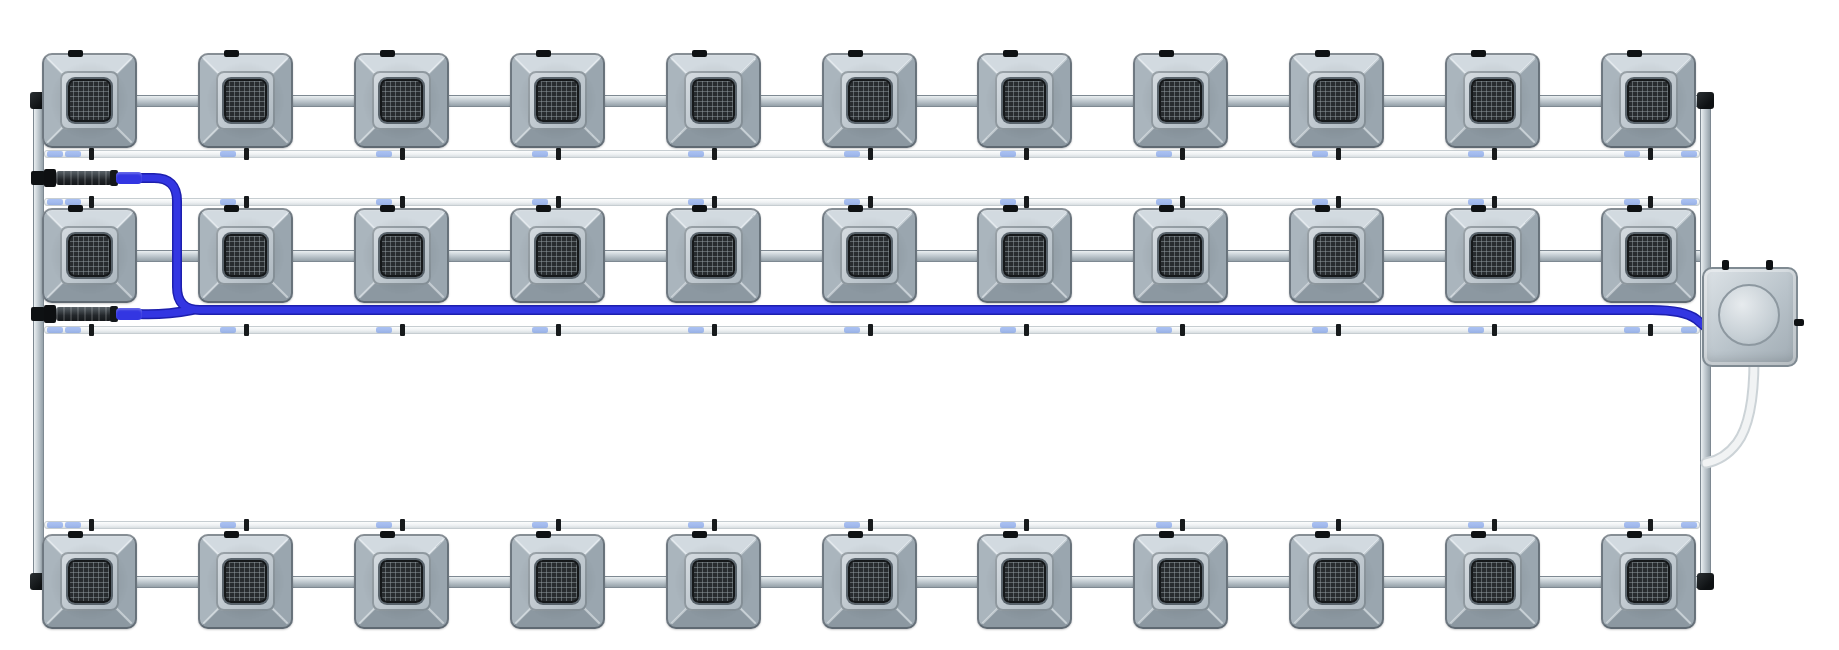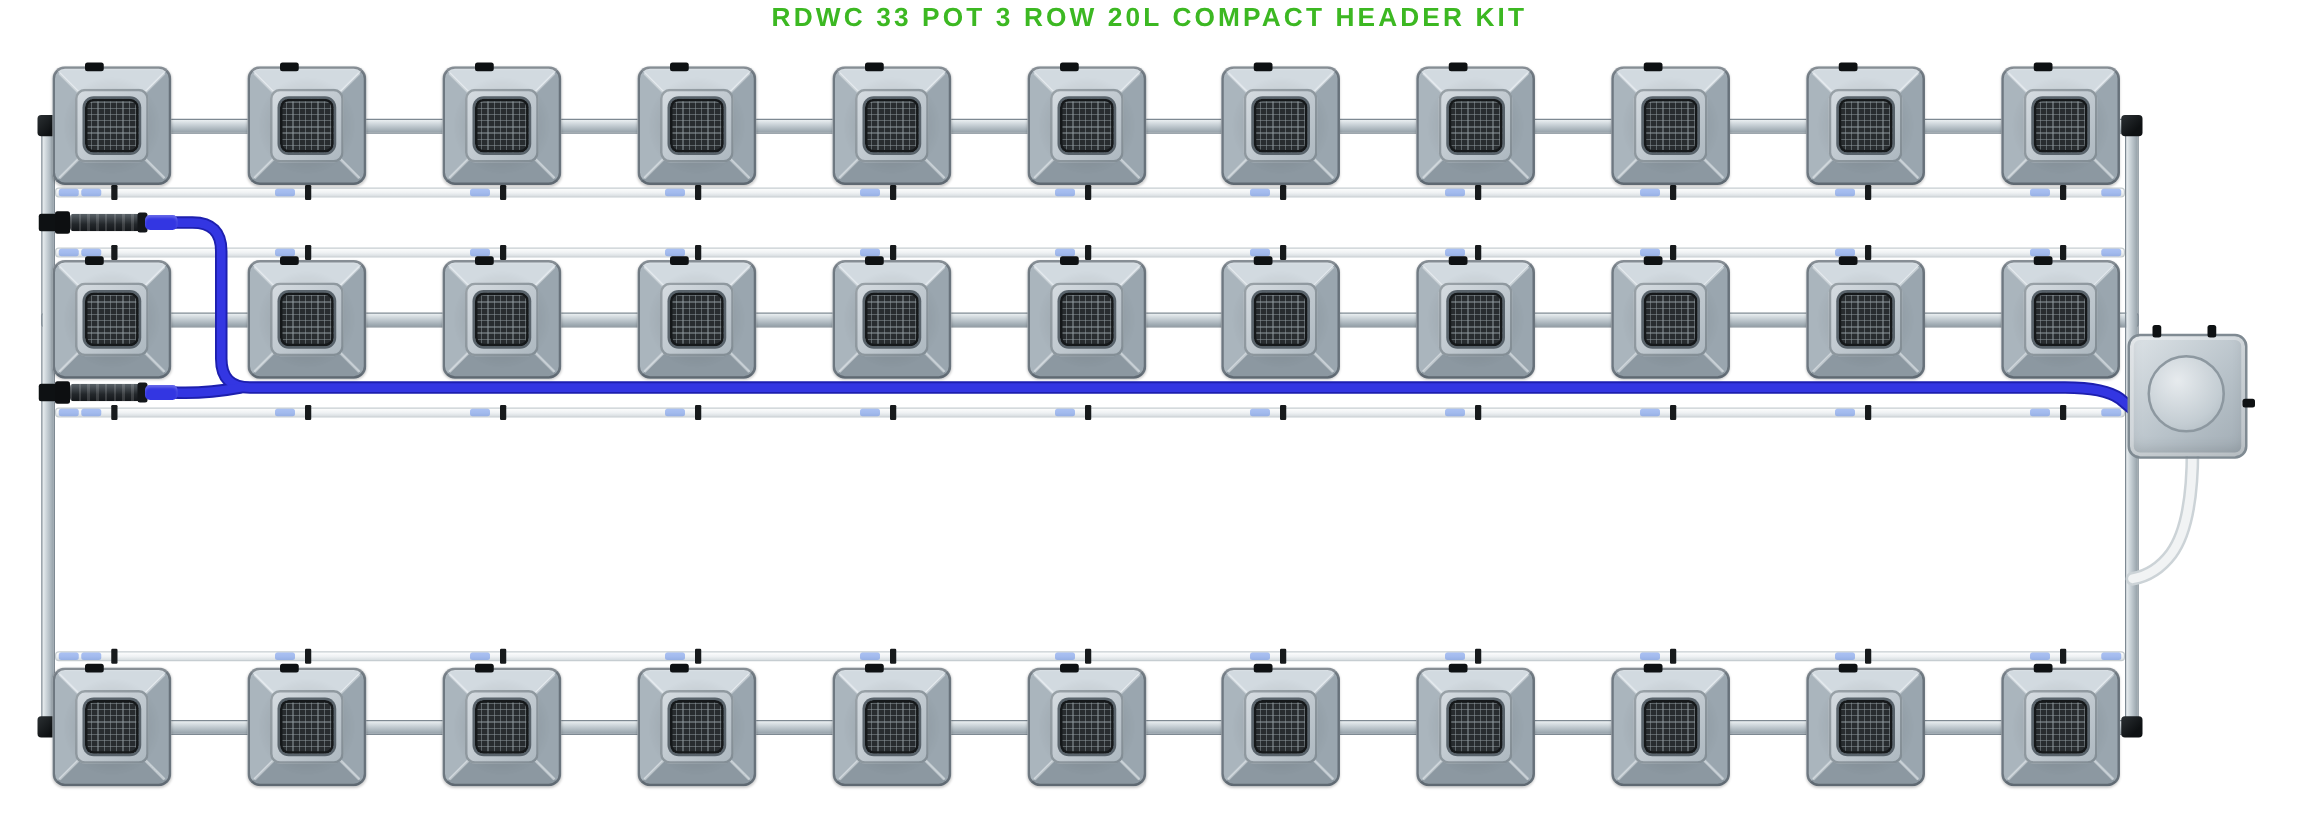--- a/index.html
+++ b/index.html
@@ -89,21 +89,20 @@
   .tank-stub{position:absolute;background:#0e1113;border-radius:2px;}
   .stub-t1{left:18px;top:-9px;width:7px;height:10px;}
   .stub-t2{left:62px;top:-9px;width:7px;height:10px;}
   .stub-r{right:-8px;top:50px;width:10px;height:7px;}
 </style>
 </head>
 <body>
 
 <div class="stage">
 
-  <div class="title" style="color: rgb(60, 184, 34);">RDWC 33 POT 3 ROW 20L COMPACT HEADER KIT</div>
 
   <div id="pipes-layer">
       <div class="pipe-white" style="left: 44px; top: 150px; width: 1656px;">
         <div class="band" style="left: 2px;"></div>
         <div class="band" style="left: 1636px;"></div>
         <div class="band" style="left: 19.5px;"></div>
         <div class="clip" style="left: 43.5px;"></div>
         <div class="band" style="left: 175.4px;"></div>
         <div class="clip" style="left: 199.4px;"></div>
         <div class="band" style="left: 331.3px;"></div>

